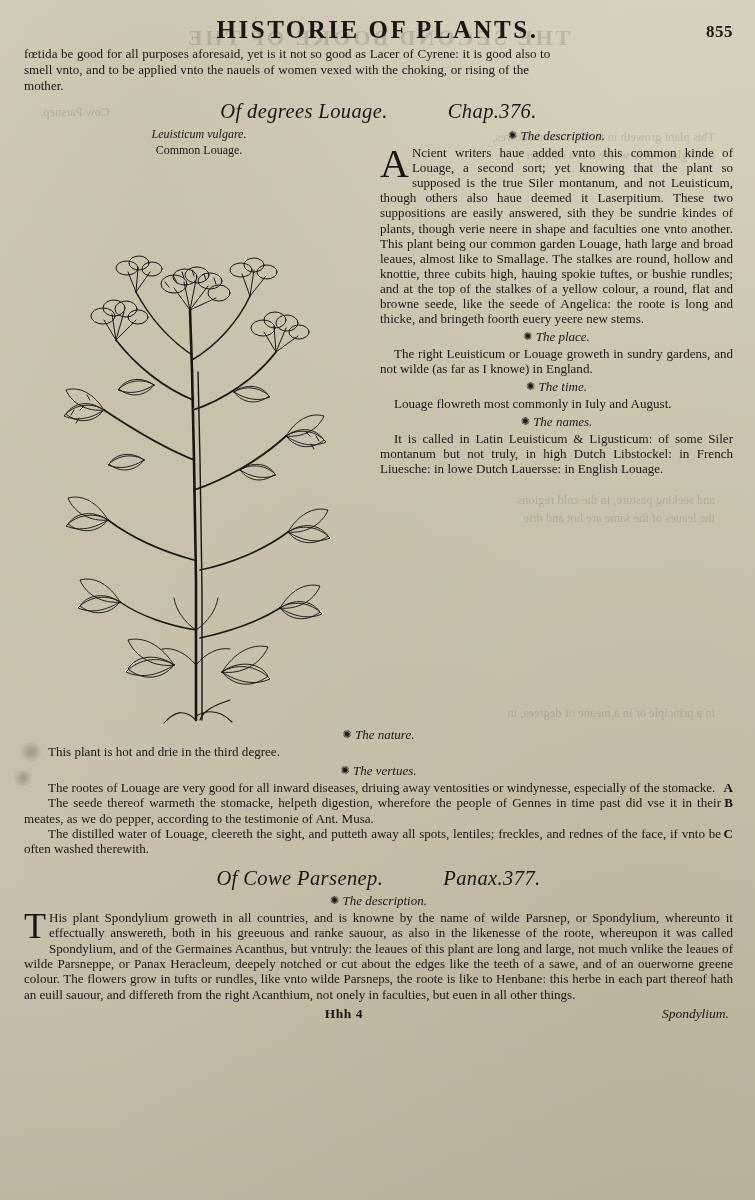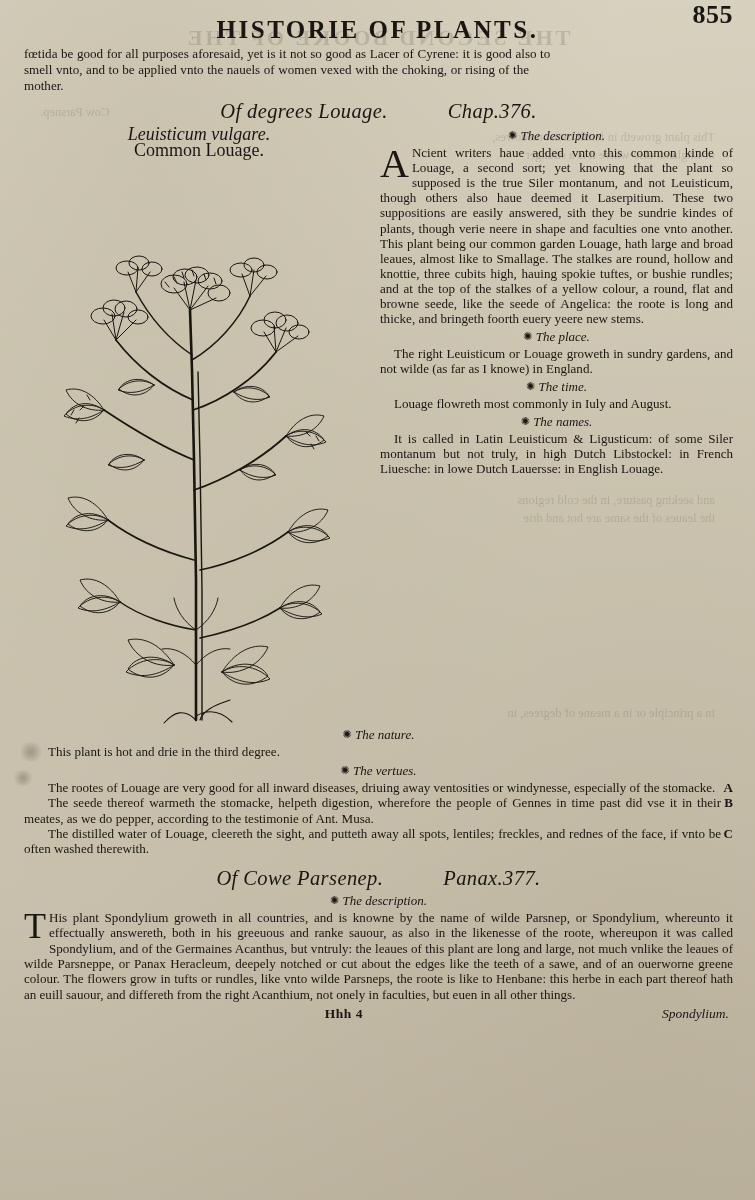--- a/index.html
+++ b/index.html
@@ -29,21 +29,21 @@
   .hdr{
     display:flex;align-items:flex-end;justify-content:center;position:relative;
     padding:8px 26px 0 26px;
   }
   .hdr .title{
     font-family:"Liberation Serif", serif;
     font-weight:bold;letter-spacing:2.5px;font-size:25px;
     text-align:center;flex:1;
   }
   .hdr .pageno{
-    position:absolute;right:22px;bottom:14px;font-size:26px;font-weight:bold;letter-spacing:.5px;
+    position:absolute;right:22px;bottom:2px;font-size:17px;font-weight:bold;letter-spacing:.5px;
   }
 
   .body{padding:2px 22px 0 24px;}
 
   p.txt{
     margin:0 0 1px 0;
     font-size:13.1px;line-height:15.1px;
     text-align:justify;
     word-spacing:.3px;
   }
@@ -53,21 +53,21 @@
     font-size:20.5px;font-style:italic;margin:7px 0 2px 0;
   }
   .chapline .a{letter-spacing:.4px;}
   .chapline .b{letter-spacing:.4px;}
 
   .two{display:flex;align-items:flex-start;}
   .colL{width:350px;flex:none;position:relative;}
   .colR{flex:1;padding-left:6px;}
 
   .plantname{
-    text-align:center;font-size:18px;line-height:15.5px;margin:2px 0 2px 0;
+    text-align:center;font-size:12px;line-height:15.5px;margin:2px 0 2px 0;
   }
   .plantname .l1{font-style:italic;}
 
   .sec{
     text-align:center;font-style:italic;font-size:13px;margin:3px 0 1px 0;
   }
   .sec .star{font-style:normal;font-size:11px;vertical-align:1px;}
 
   p.just{
     margin:0;font-size:13.05px;line-height:15.05px;text-align:justify;

